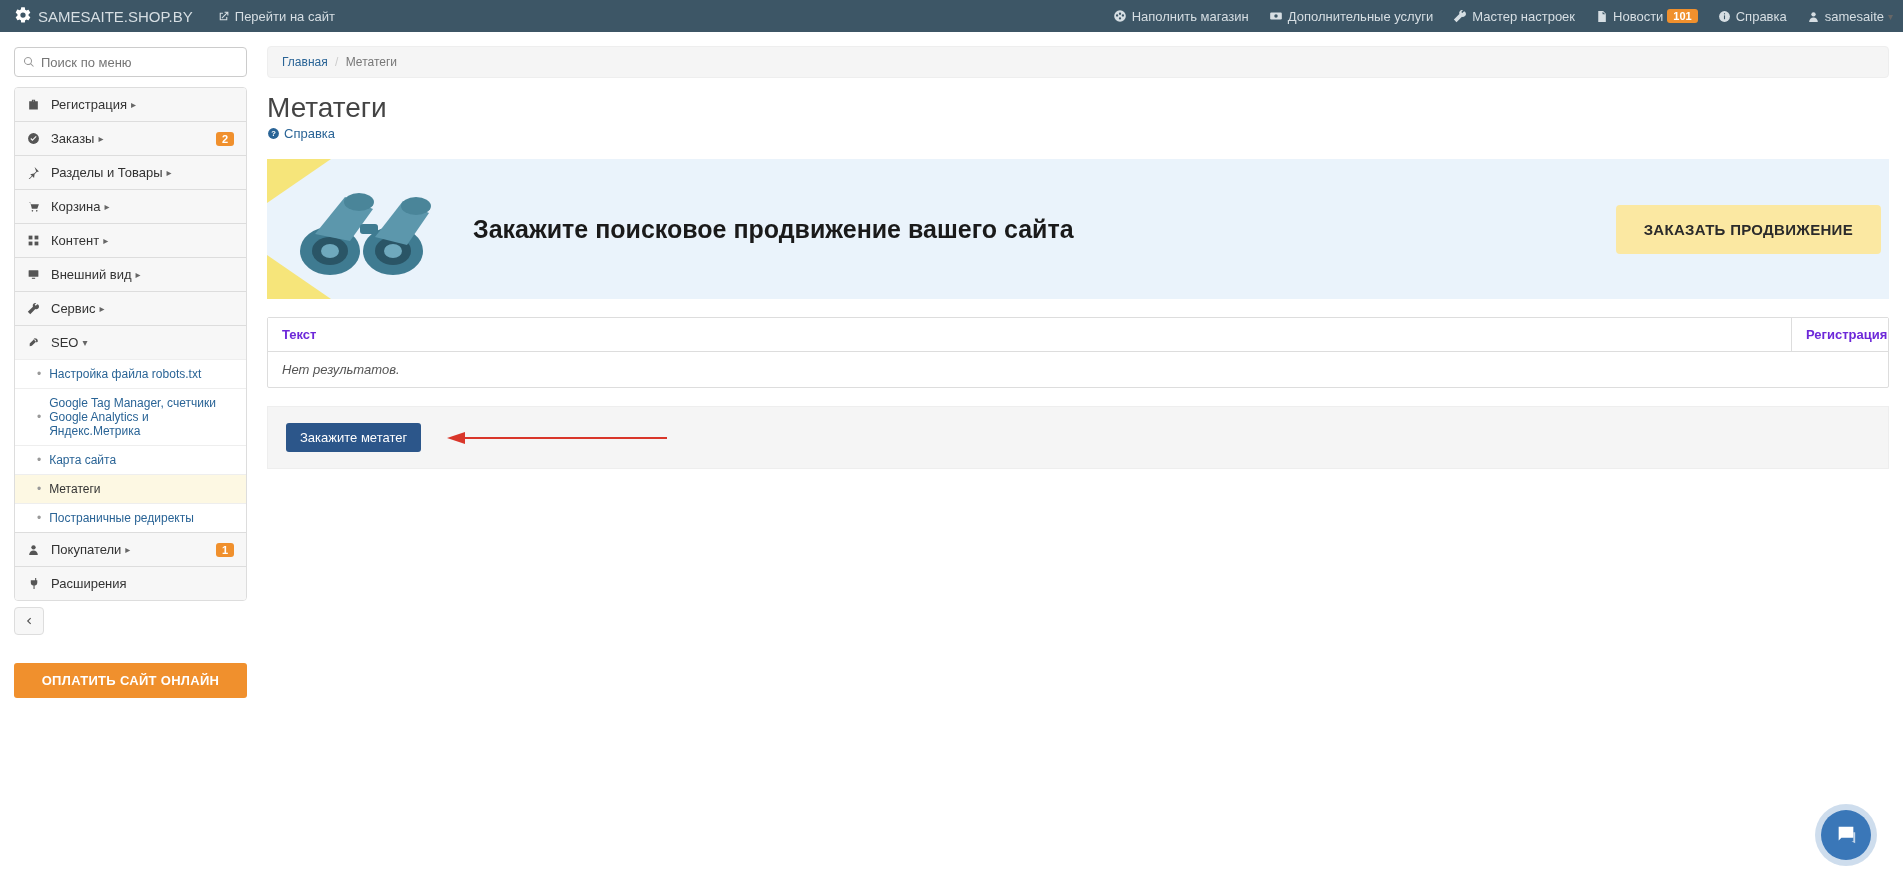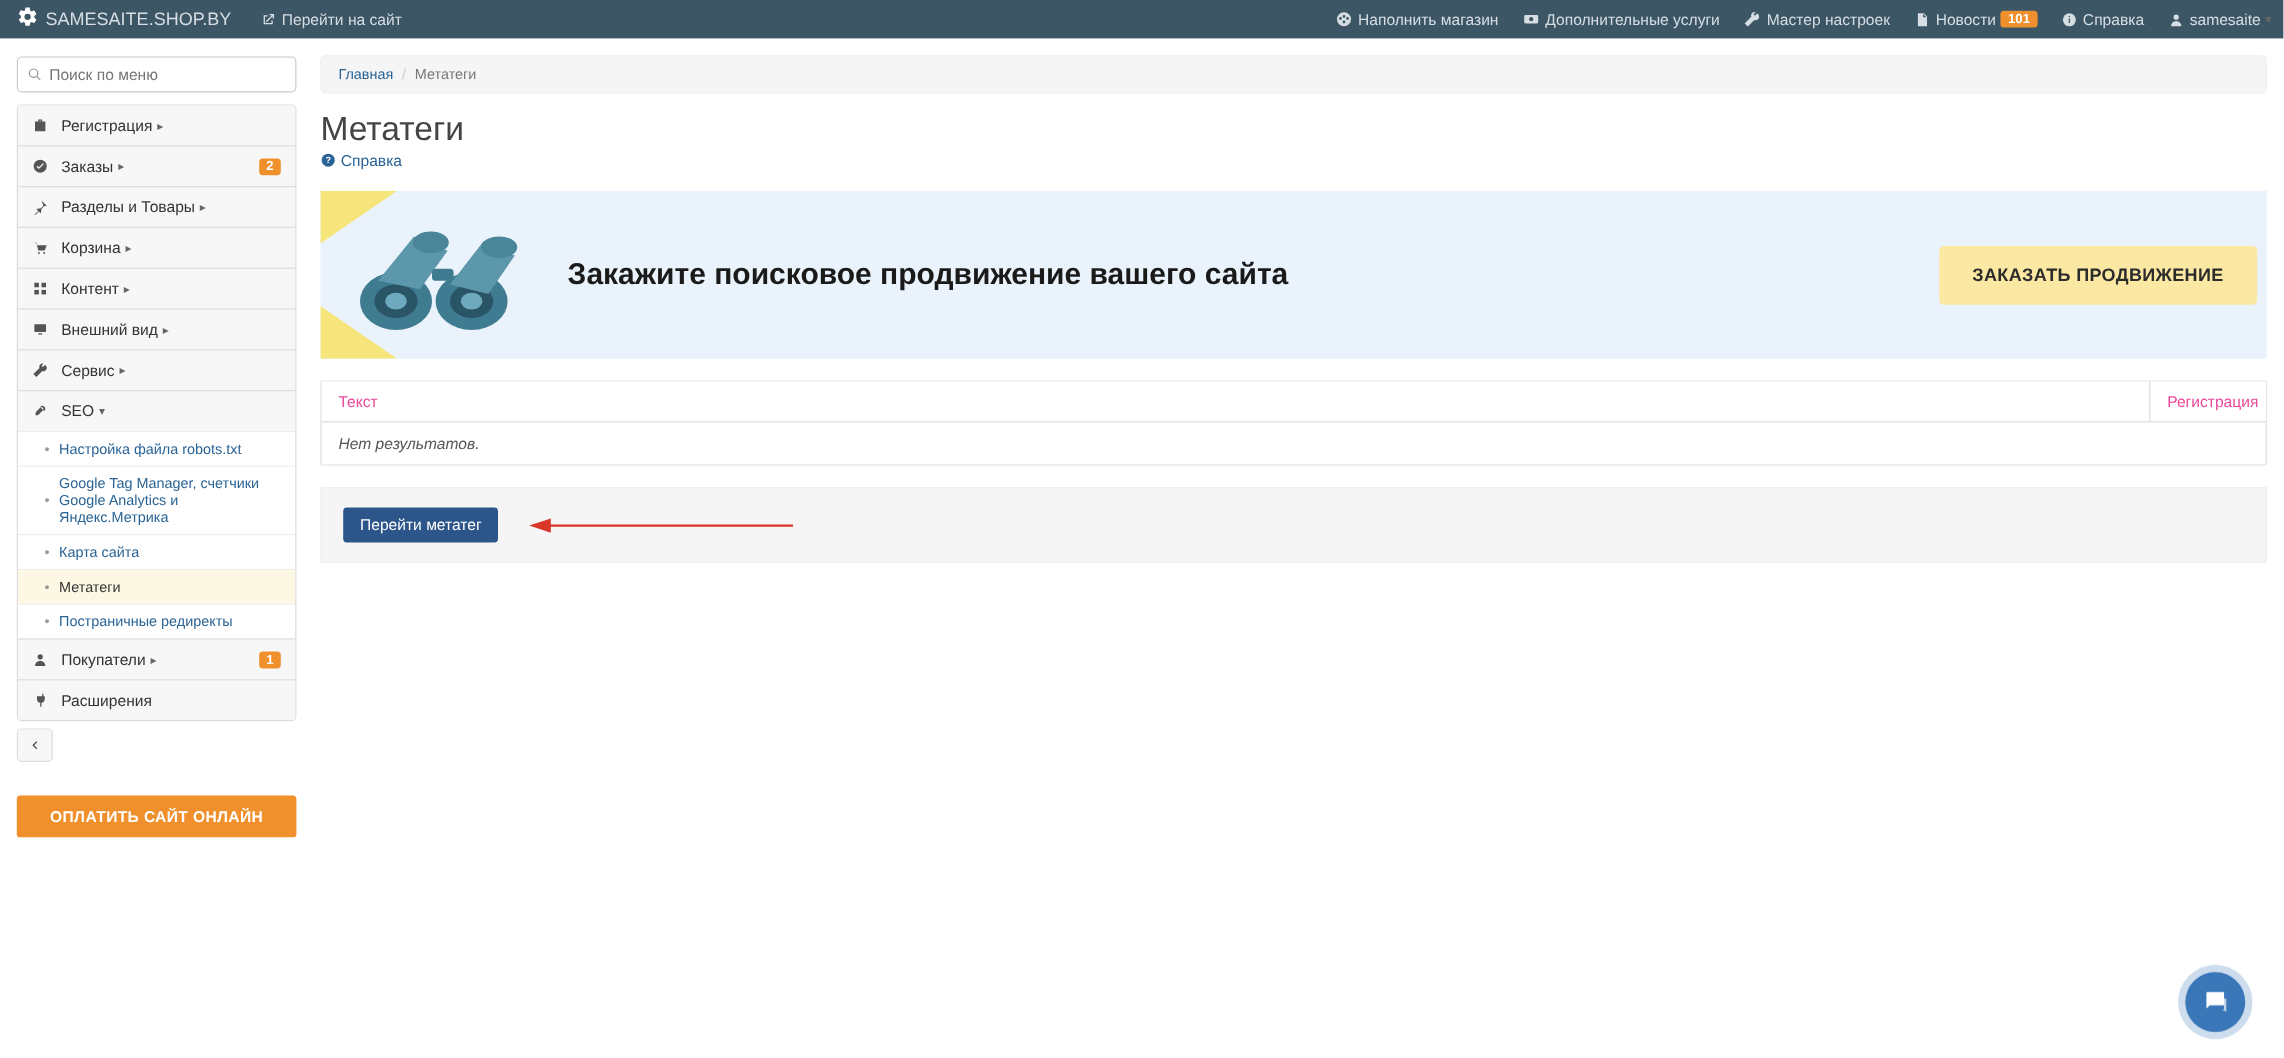--- a/index.html
+++ b/index.html
@@ -55,21 +55,21 @@
 
 .banner { background: #eaf3fb; border-radius: 0; display: flex; align-items: center; padding: 20px 8px; margin-bottom: 18px; min-height: 108px; position: relative; overflow: hidden; }
 .banner-illus { width: 180px; height: 100px; position: relative; flex-shrink: 0; }
 .banner-title { font-size: 25px; font-weight: 800; color: #1a1a1a; margin-left: 18px; flex: 1; }
 .banner-btn { background: #fbe8a2; color: #2b2b2b; padding: 16px 28px; border-radius: 4px; font-weight: 800; font-size: 15px; cursor: pointer; letter-spacing: 0.3px; }
 .tri-top { position: absolute; top: 0; left: 0; width: 0; height: 0; border-top: 44px solid #f6e57a; border-right: 64px solid transparent; }
 .tri-bot { position: absolute; bottom: 0; left: 0; width: 0; height: 0; border-bottom: 44px solid #f6e57a; border-right: 64px solid transparent; }
 
 .tbl { border: 1px solid #ddd; border-radius: 2px; margin-bottom: 18px; }
 .tbl-head { display: flex; background: #fff; }
-.th { padding: 9px 14px; font-weight: 400; color: #ec4899; font-size: 13px; }
+.th { padding: 9px 14px; font-weight: 700; color: #6d28d9; font-size: 13px; }
 .th.text-col { flex: 1; border-right: 1px solid #ddd; }
 .th.mng-col { width: 96px; }
 .tbl-body { border-top: 1px solid #ddd; }
 .td-empty { padding: 10px 14px; font-style: italic; color: #555; font-size: 13px; }
 
 .action-bar { background: #f5f5f5; border: 1px solid #eee; padding: 16px 18px; display: flex; align-items: center; }
 .btn-primary { background: #2c568a; color: #fff; padding: 7px 14px; border-radius: 3px; cursor: pointer; font-size: 13px; }
 .arrow-svg { margin-left: 26px; }
 
 .chat-fab { position: fixed; right: 32px; bottom: 22px; width: 50px; height: 50px; border-radius: 50%; background: #3a77b8; box-shadow: 0 0 0 6px rgba(58,119,184,0.25); display: flex; align-items: center; justify-content: center; color: #fff; cursor: pointer; }
@@ -339,21 +339,21 @@
         <div class="th text-col">Текст</div>
         <div class="th mng-col">Регистрация</div>
       </div>
       <div class="tbl-body">
         <div class="td-empty">Нет результатов.</div>
       </div>
     </div>
 
     <div class="action-bar">
       <div class="btn-primary">
-        <span>Перейти метатег</span>
+        <span>Закажите метатег</span>
       </div>
       <svg class="arrow-svg" width="220" height="18" viewBox="0 0 220 18">
         <line x1="220" y1="9" x2="14" y2="9" stroke="#d9362a" stroke-width="2"></line>
         <polygon points="0,9 18,3 18,15" fill="#d9362a"></polygon>
       </svg>
     </div>
   </div>
 </div>
 
 <div class="chat-fab">

